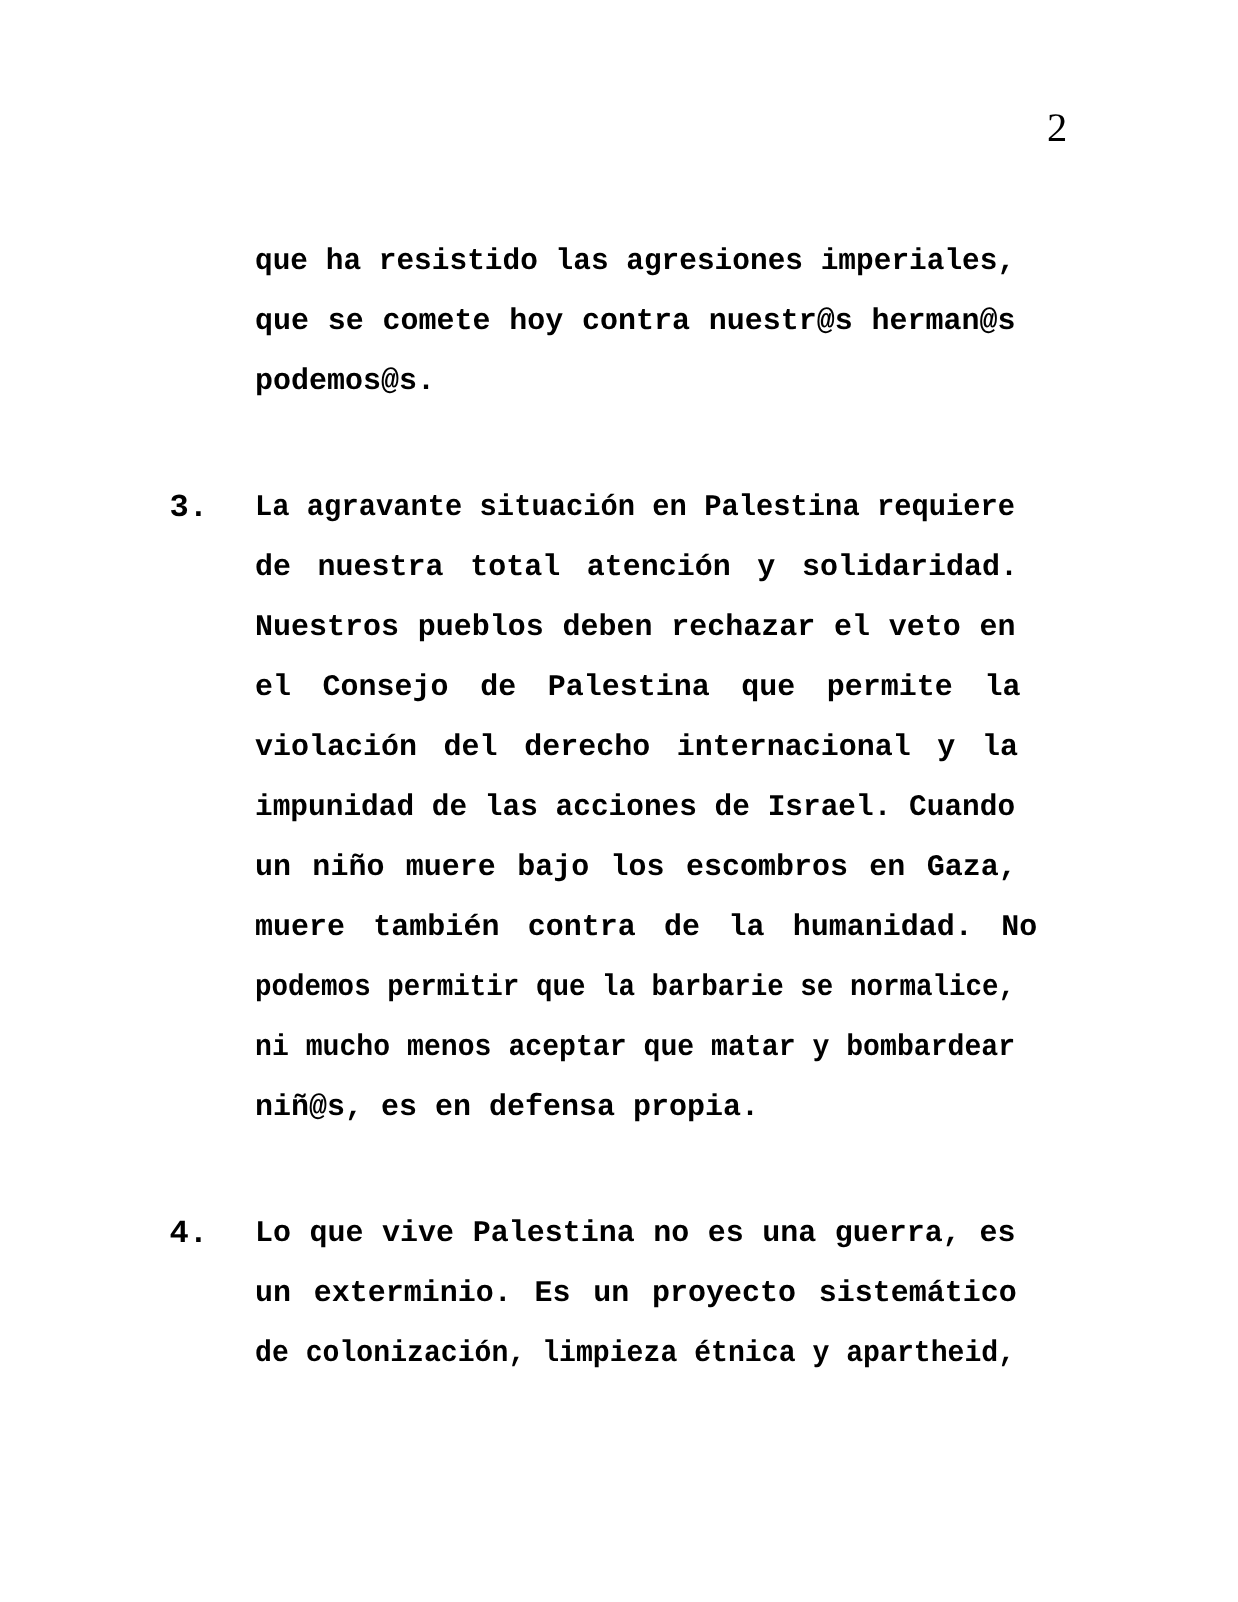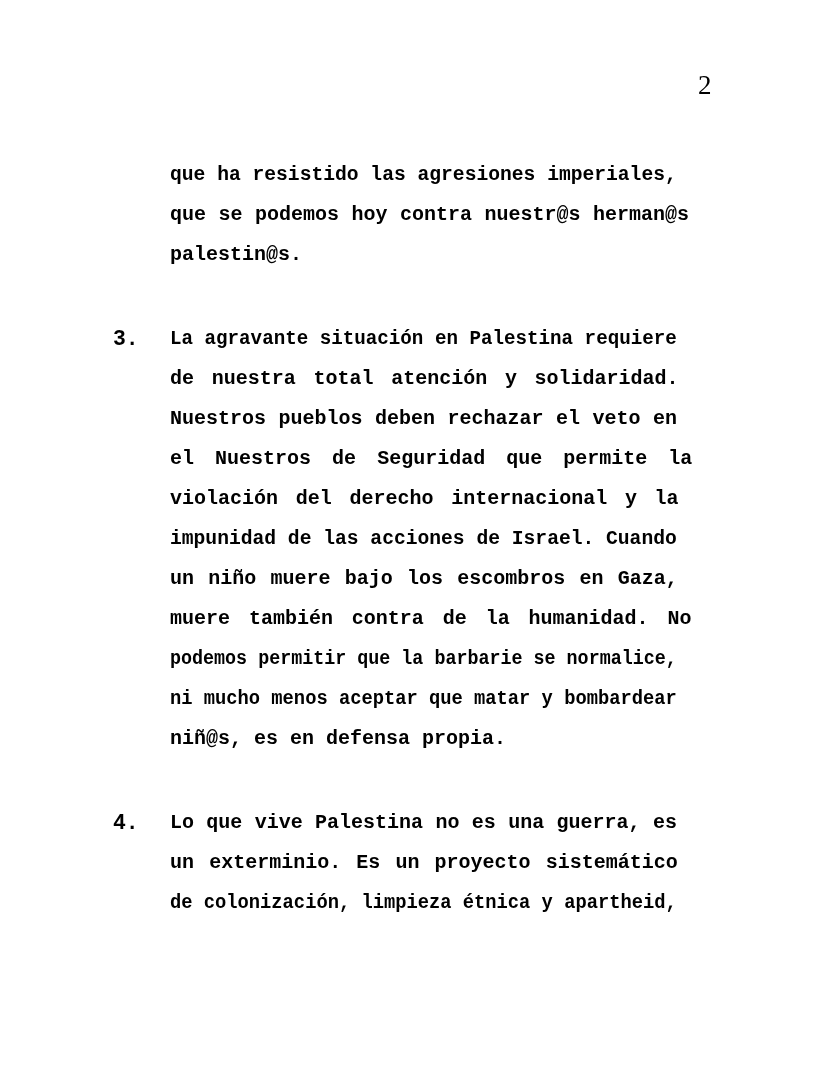--- a/index.html
+++ b/index.html
@@ -68,31 +68,31 @@
 </head>
 <body>
 
 <div class="page">
   <div class="page-number">2</div>
   <div class="content" id="content">
       <div class="para">
         <div class="marker"></div>
         <div class="lines">
           <div class="line"><span style="display: inline-block; transform-origin: 0px 50%; transform: scaleX(0.98194);">que ha resistido las agresiones imperiales,</span></div>
-          <div class="line"><span style="word-spacing: 0.476562px;">que se podemos hoy contra nuestr@s herman@s</span></div>
-          <div class="line"><span>palestin@s.</span></div>
+          <div class="line"><span style="word-spacing: 0.476562px;">que se comete hoy contra nuestr@s herman@s</span></div>
+          <div class="line"><span>podemos@s.</span></div>
         </div>
       </div>
       <div class="para">
         <div class="marker">3.</div>
         <div class="lines">
           <div class="line"><span style="display: inline-block; transform-origin: 0px 50%; transform: scaleX(0.95961);">La agravante situación en Palestina requiere</span></div>
           <div class="line"><span style="word-spacing: 5.70625px;">de nuestra total atención y solidaridad.</span></div>
           <div class="line"><span style="word-spacing: 0.476562px;">Nuestros pueblos deben rechazar el veto en</span></div>
-          <div class="line"><span style="word-spacing: 9.03385px;">el Nuestros de Seguridad que permite la</span></div>
+          <div class="line"><span style="word-spacing: 9.03385px;">el Consejo de Palestina que permite la</span></div>
           <div class="line"><span style="word-spacing: 5.70625px; text-align: center;">violación del derecho internacional y la</span></div>
           <div class="line"><span style="display: inline-block; transform-origin: 0px 50%; transform: scaleX(0.98194);">impunidad de las acciones de Israel. Cuando</span></div>
           <div class="line"><span style="word-spacing: 2.2433px;">un niño muere bajo los escombros en Gaza,</span></div>
           <div class="line"><span style="word-spacing: 6.89583px;">muere también contra de la humanidad. No</span></div>
           <div class="line"><span style="display: inline-block; transform-origin: 0px 50%; transform: scaleX(0.917891);">podemos permitir que la barbarie se normalice,</span></div>
           <div class="line"><span style="display: inline-block; transform-origin: 0px 50%; transform: scaleX(0.938274);">ni mucho menos aceptar que matar y bombardear</span></div>
           <div class="line"><span>niñ@s, es en defensa propia.</span></div>
         </div>
       </div>
       <div class="para">

